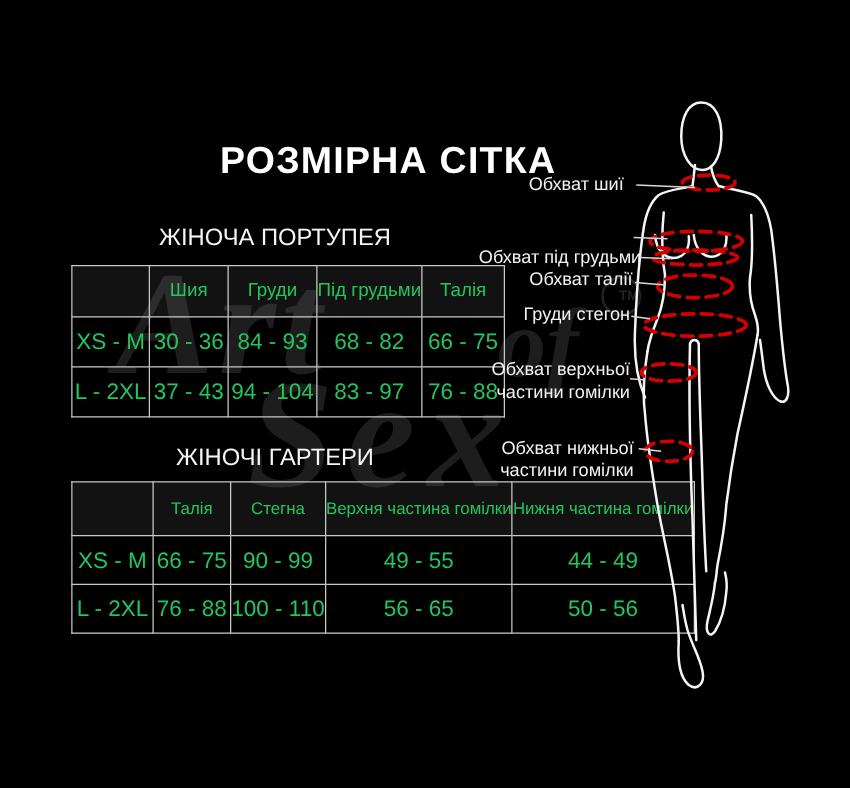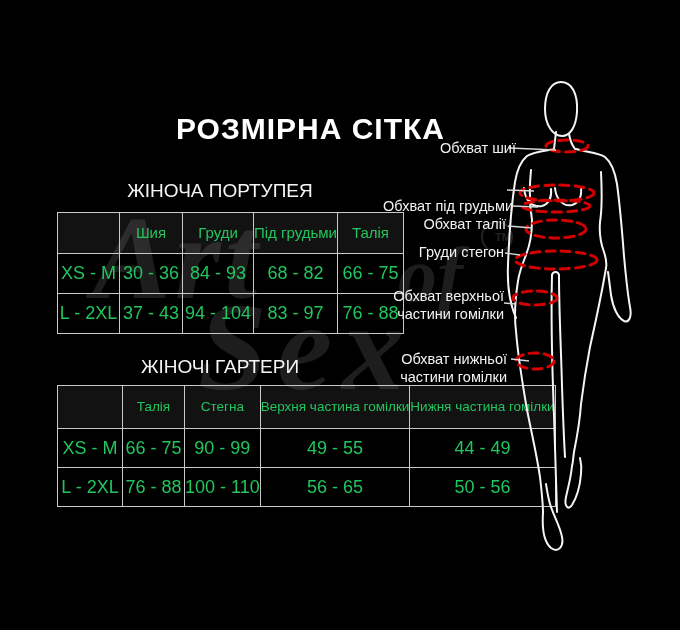--- a/index.html
+++ b/index.html
@@ -30,21 +30,21 @@
   th,td{border:1px solid #c9c9c9;text-align:center;vertical-align:middle;
         padding:0;font-weight:normal;white-space:nowrap;}
   th{background:rgba(255,255,255,0.07);font-size:15px;line-height:16px;}
   .t2 th{font-size:13.5px;line-height:14px;}
   td{font-size:18px;}
   .t1 th{height:40px;} .t1 td{height:39px;}
   .t2 th{height:42px;} .t2 td{height:38px;}
   
   .fig-label{position:absolute;z-index:3;text-align:right;color:#f2f2f2;
              font-size:14.5px;line-height:18px;white-space:nowrap;}
-  .lb-neck{right:164px;top:139px;text-align:right;}
+  .lb-neck{right:181px;top:139px;text-align:right;}
   .lb-bust{right:173px;top:181px;}
   .lb-underbust{right:167px;top:197px;}
   .lb-waist{right:174px;top:215px;}
   .lb-hips{right:176px;top:243px;}
   .lb-uppershin{right:176px;top:287px;}
   .lb-lowershin{right:173px;top:350px;}
   
   .fig{position:absolute;z-index:2;left:400px;top:60px;}
   .body-line{fill:none;stroke:#f5f5f5;stroke-width:2;stroke-linecap:round;stroke-linejoin:round;}
   .meas{fill:none;stroke:#d40000;stroke-width:3;stroke-dasharray:9 6;stroke-linecap:round;}

